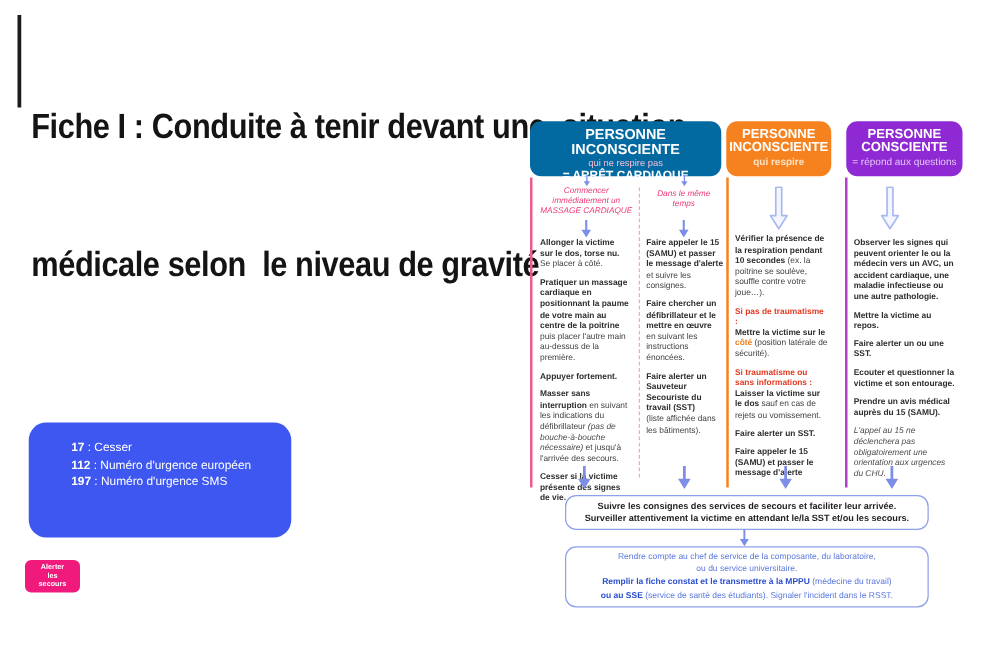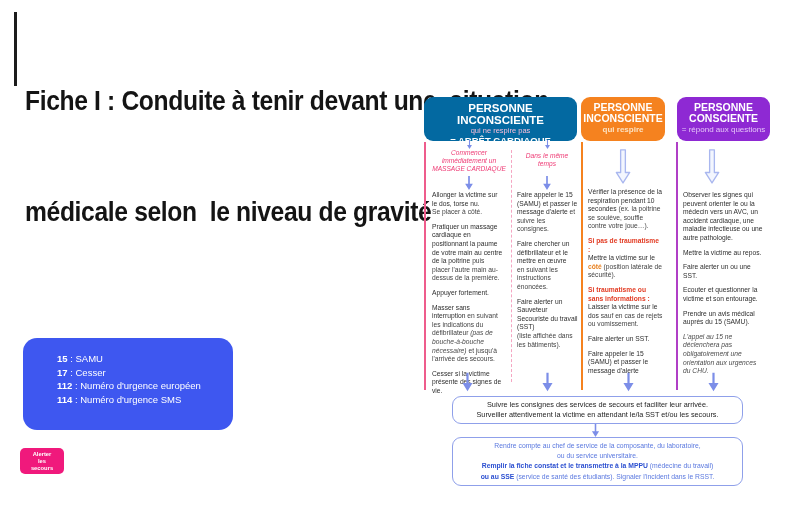--- a/index.html
+++ b/index.html
@@ -33,21 +33,21 @@
   .vline.violet{border-color:#B03FC6;}
 
   
   .ann{position:absolute;font-style:italic;color:#EE3A74;font-size:6.6px;line-height:8.2px;
        text-align:center;}
 
   
   .bodycol{position:absolute;font-size:6.7px;line-height:8.6px;color:#3f3f3f;}
   .bodycol p{margin:0 0 6px 0;}
   .bodycol p:last-child{margin-bottom:0;}
-  .seg.b{font-weight:normal;color:#2e2e2e;}
+  .seg.b{font-weight:bold;color:#2e2e2e;}
   .seg.r{color:#434343;}
   .seg.ri{font-style:italic;color:#4c4c4c;}
   .seg.red{font-weight:bold;color:#E23B23;}
   .seg.or{font-weight:bold;color:#E8801F;}
 
   
   .arrow{position:absolute;}
 
   
   .bbox{position:absolute;left:452px;width:291px;border:1.2px solid #8FA0EA;border-radius:9px;
@@ -173,24 +173,23 @@
 
   <svg class="arrow" style="left:590px;top:424px;" width="11" height="13" viewBox="0 0 12 20">
       <path d="M4.8 0 h2.4 v11 h4.3 L6 20 L0.5 11 h4.3 Z" fill="#7C8EE8"></path>
     </svg>
 
   <div class="bbox box2">
       <p><span class="seg r">Rendre compte au chef de service de la composante, du laboratoire,</span><br><span class="seg r">ou du service universitaire.</span><br><span class="seg b">Remplir la fiche constat et le transmettre à la MPPU</span><span class="seg r"> (médecine du travail)</span><br><span class="seg b">ou au SSE</span><span class="seg r"> (service de santé des étudiants). Signaler l'incident dans le RSST.</span></p>
     </div>
 
   <div class="emg">
-    <div><span class="num">15</span><span> : SAMU</span></div>
     <div><span class="num">17</span><span> : Cesser</span></div>
     <div><span class="num">112</span><span> : Numéro d'urgence européen</span></div>
-    <div><span class="num">114</span><span> : Numéro d'urgence SMS</span></div>
+    <div><span class="num">197</span><span> : Numéro d'urgence SMS</span></div>
   </div>
 
   <div class="alert">
     <div>Alerter</div>
     <div>les</div>
     <div>secours</div>
   </div>
 
 </div>
 

